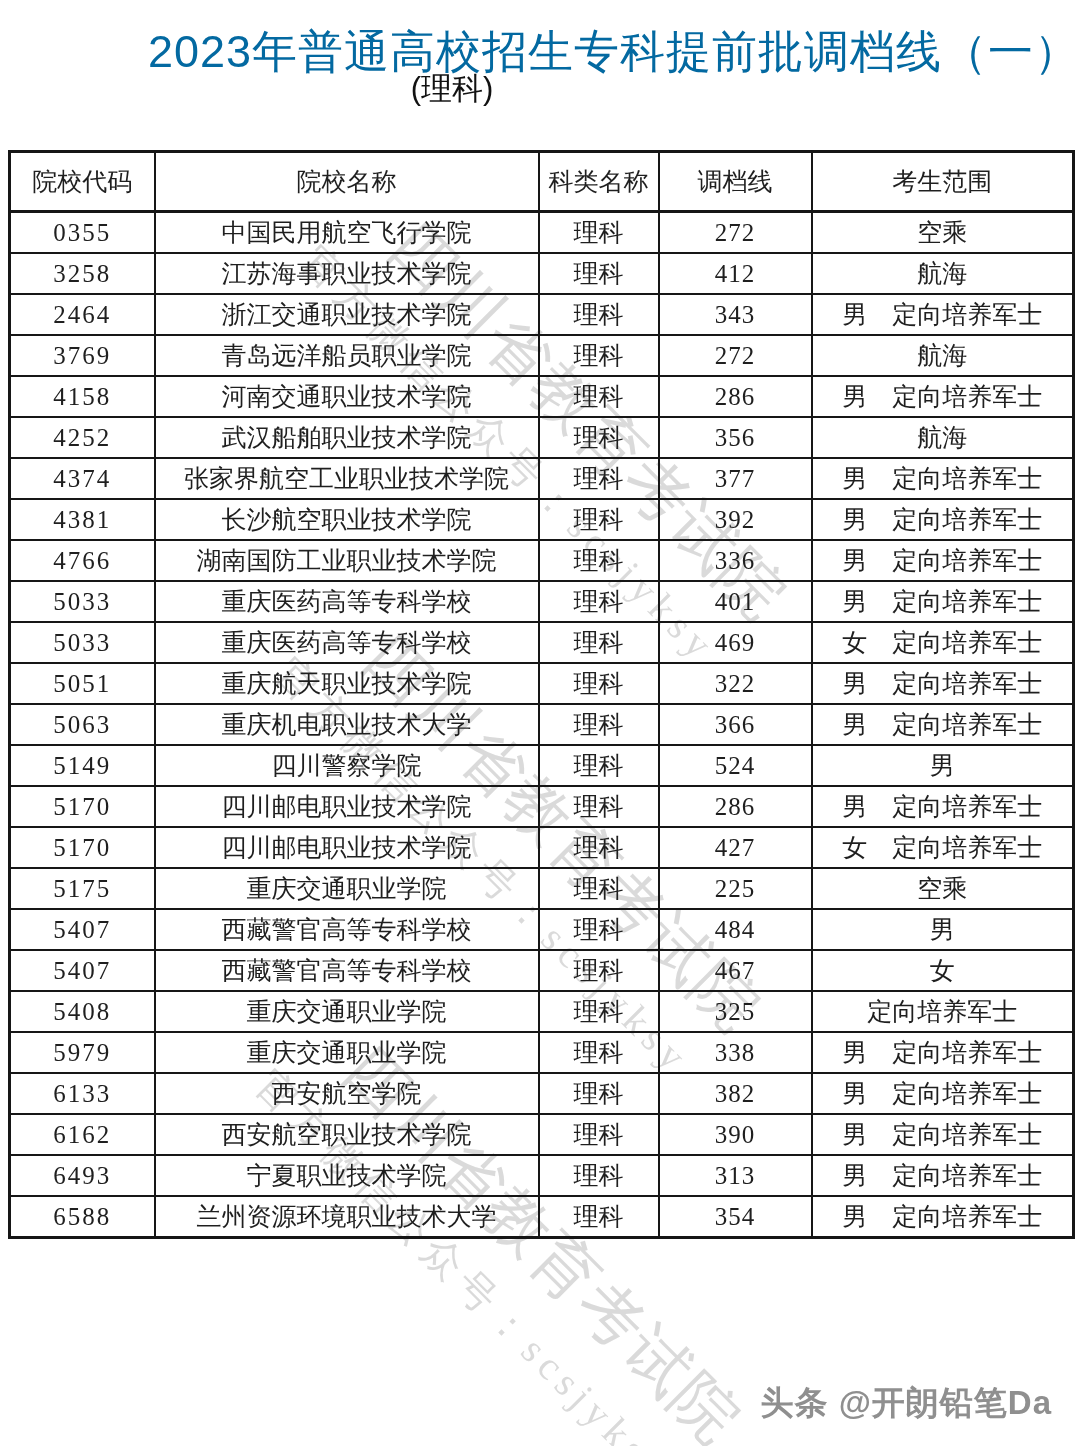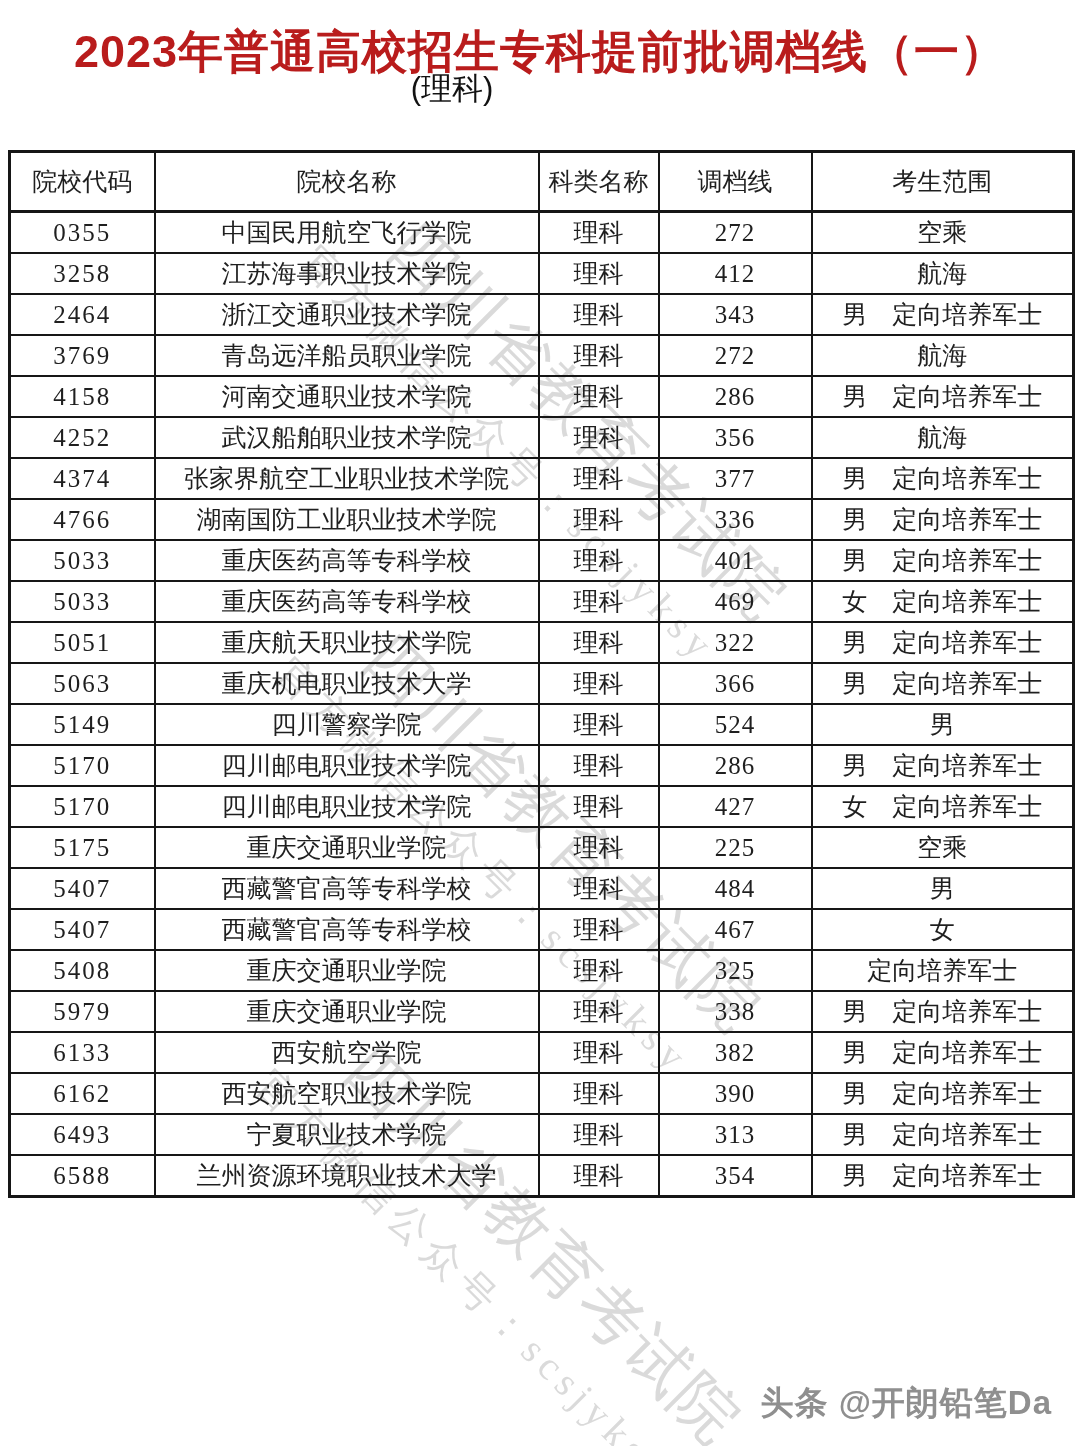--- a/index.html
+++ b/index.html
@@ -6,26 +6,26 @@
   body{
     width:1080px;height:1446px;
     background:#ffffff;
     position:relative;
     overflow:hidden;
     font-family:"Liberation Serif","DejaVu Serif",serif;
     color:#1b1b1b;
   }
   .title{
     position:absolute;top:22px;left:0;width:1080px;
-    text-align:center;
+    text-align:right;
     font-family:"Liberation Sans","DejaVu Sans",sans-serif;
-    font-weight:bold;
+    font-weight:normal;
     font-size:45px;
     letter-spacing:1px;
-    color:#b91c1c;
+    color:#0369a1;
     white-space:nowrap;
   }
   .subtitle{
     position:absolute;top:68px;left:0;width:904px;
     text-align:center;
     font-family:"Liberation Sans","DejaVu Sans",sans-serif;
     font-size:31px;
     font-weight:500;
     color:#111111;
   }
@@ -187,20 +187,27 @@
   </tr>
 
   <tr>
     <td class="code">4374</td>
     <td class="name">张家界航空工业职业技术学院</td>
     <td>理科</td>
     <td class="score-val">377</td>
     <td>男　定向培养军士</td>
   </tr>
 
+  <tr>
+    <td class="code">4381</td>
+    <td class="name">长沙航空职业技术学院</td>
+    <td>理科</td>
+    <td class="score-val">392</td>
+    <td>男　定向培养军士</td>
+  </tr>
 
   <tr>
     <td class="code">4766</td>
     <td class="name">湖南国防工业职业技术学院</td>
     <td>理科</td>
     <td class="score-val">336</td>
     <td>男　定向培养军士</td>
   </tr>
 
   <tr>

